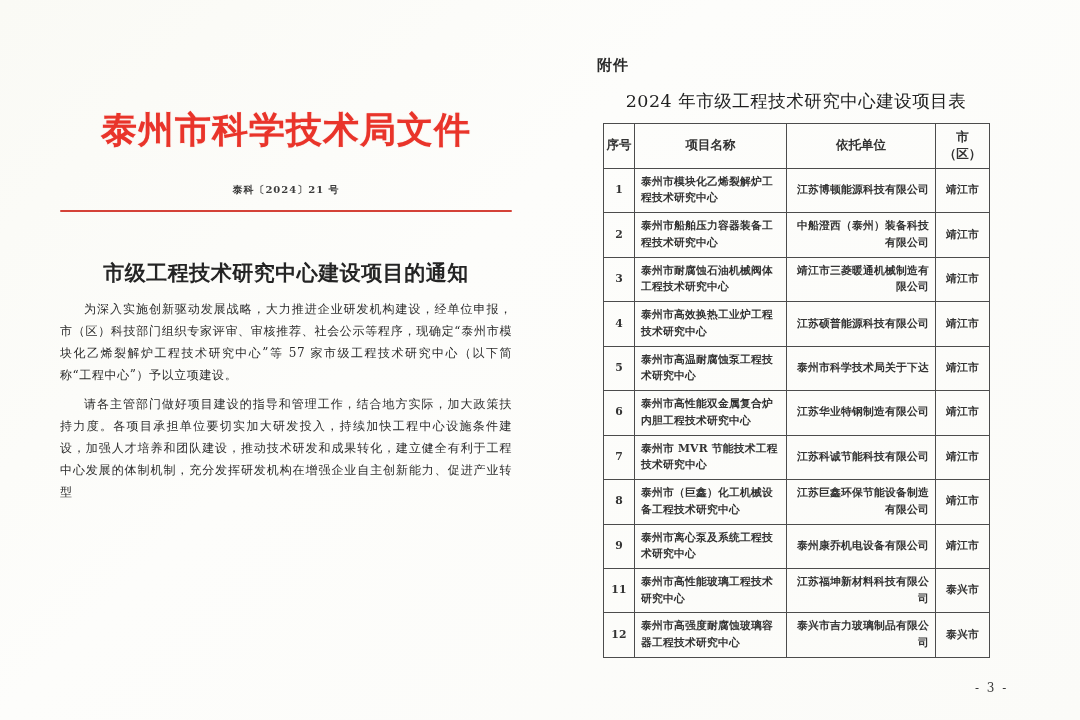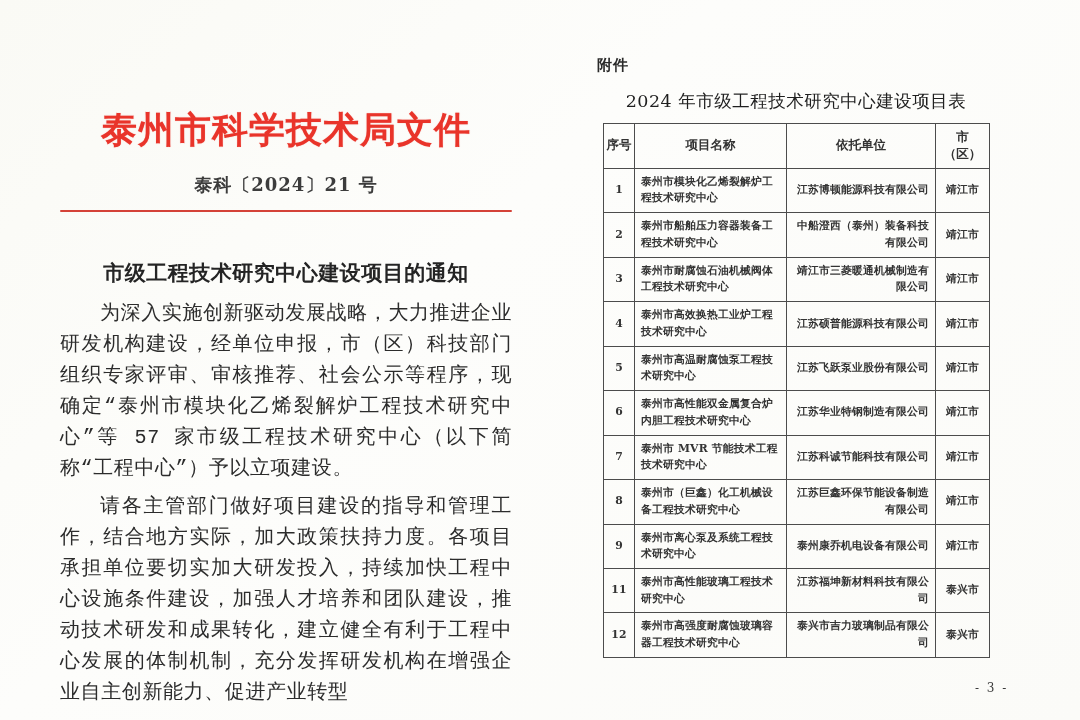--- a/index.html
+++ b/index.html
@@ -15,42 +15,41 @@
   }
   
   .page-left{position:absolute;left:60px;top:0;width:452px;}
   .masthead{
     margin-top:106px;text-align:center;
     color:#e9342a;font-size:36px;font-weight:700;
     letter-spacing:1px;white-space:nowrap;
     text-shadow:0 0 1px rgba(233,52,42,.45);
   }
   .doc-number{
-    margin-top:18px;text-align:center;
-    font-size:18px;color:#3c3c3c;font-weight:600;letter-spacing:1px;
+    margin-top:28px;text-align:center;
+    font-size:10px;color:#3c3c3c;font-weight:600;letter-spacing:1px;
   }
   .red-rule{
     margin-top:13px;height:2px;width:100%;
     background:#d44238;border-radius:1px;
   }
   .doc-title{
     margin-top:42px;text-align:center;
     font-size:21px;font-weight:700;color:#242424;
     line-height:37px;letter-spacing:.5px;
   }
   .salutation{
     margin-top:33px;font-size:15.5px;color:#2e2e2e;
     font-weight:600;letter-spacing:.5px;
   }
   .body-para{
     margin:7px 0 0 0;
-    font-size:20px;line-height:31px;color:#2c2c2c;
+    font-size:12px;line-height:22px;color:#2c2c2c;
     text-indent:2em;text-align:justify;letter-spacing:.6px;
     font-weight:500;
-    font-family:Liberation Mono, monospace;
   }
   
   .page-right{position:absolute;left:555px;top:0;width:470px;}
   .attachment-label{
     margin:56px 0 0 42px;font-size:15px;font-weight:700;color:#2a2a2a;
     letter-spacing:1px;
   }
   .table-title{
     margin:14px 0 0 48px;width:386px;text-align:center;
     font-size:17.5px;font-weight:400;color:#1f1f1f;letter-spacing:.5px;
@@ -144,21 +143,21 @@
   <tr class="table-row">
     <td class="col-no">4</td>
     <td class="col-project">泰州市高效换热工业炉工程技术研究中心</td>
     <td class="col-org">江苏硕普能源科技有限公司</td>
     <td class="col-district">靖江市</td>
   </tr>
 
   <tr class="table-row">
     <td class="col-no">5</td>
     <td class="col-project">泰州市高温耐腐蚀泵工程技术研究中心</td>
-    <td class="col-org">江苏飞跃泵业股份有限公司</td>
+    <td class="col-org">泰州市科学技术局关于下达</td>
     <td class="col-district">靖江市</td>
   </tr>
 
   <tr class="table-row">
     <td class="col-no">6</td>
     <td class="col-project">泰州市高性能双金属复合炉内胆工程技术研究中心</td>
     <td class="col-org">江苏华业特钢制造有限公司</td>
     <td class="col-district">靖江市</td>
   </tr>
 

